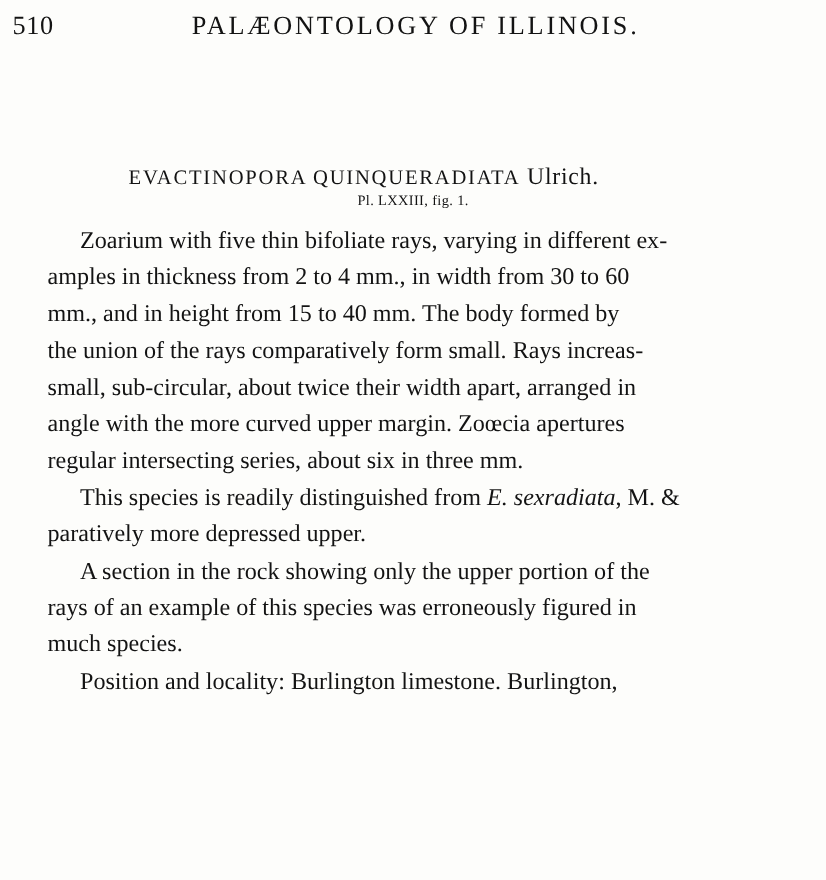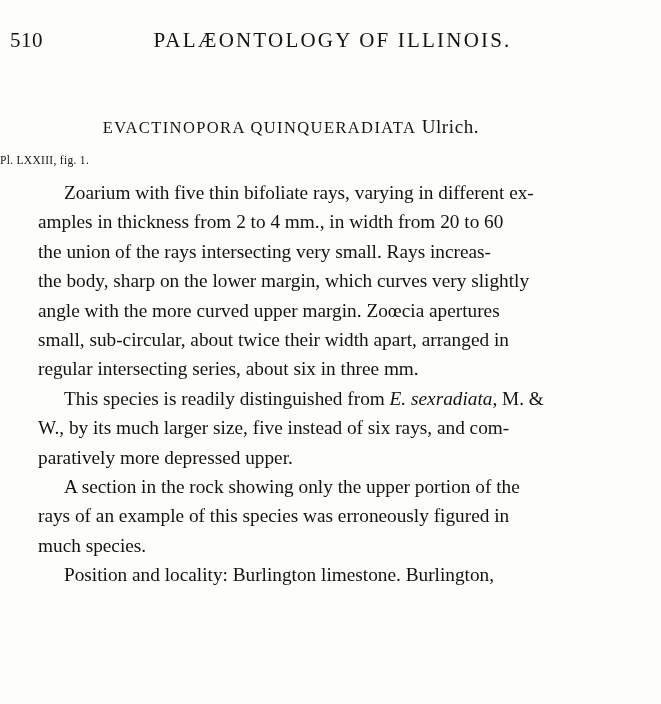--- a/index.html
+++ b/index.html
@@ -11,21 +11,21 @@
     position: relative;
     width: 661px;
     height: 704px;
     background: #fdfdfb;
     font-family: "Liberation Serif", serif;
     color: #131313;
     overflow: hidden;
   }
   .header {
     position: absolute;
-    top: 28px;
+    top: 8px;
     left: 0;
     width: 661px;
     height: 30px;
   }
   .page-number {
     position: absolute;
     left: 10px;
     top: 0;
     font-size: 21px;
     letter-spacing: 0.5px;
@@ -36,39 +36,40 @@
     top: 0;
     width: 661px;
     text-align: center;
     font-size: 21px;
     letter-spacing: 2.2px;
     padding-left: 4px;
     box-sizing: border-box;
   }
   .species-heading {
     position: absolute;
-    top: 116px;
+    top: 131px;
     left: 0;
     width: 582px;
     text-align: center;
     font-size: 19px;
     letter-spacing: 0.6px;
   }
   .species-heading .sc {
     font-size: 16.5px;
     letter-spacing: 1.4px;
   }
   .species-heading .cap {
     font-size: 19px;
   }
   .plate-line {
     position: absolute;
     top: 152px;
     left: 0;
     width: 661px;
+    text-align: center;
     font-size: 13px;
     letter-spacing: 0.3px;
   }
   .plate-line .small {
     font-size: 11.5px;
   }
   .body-text {
     position: absolute;
     top: 178px;
     left: 10px;
@@ -109,31 +110,30 @@
   </div>
 
   <div class="plate-line">
     <span class="small">Pl. LXXIII, fig. 1.</span>
   </div>
 
   <div class="body-text">
 
     <p class="para">
       <span class="line"><span class="ind"></span><span>Zoarium with five thin bifoliate rays, varying in different ex-</span></span>
-      <span class="line">amples in thickness from 2 to 4 mm., in width from 20 to 60</span>
-      <span class="line">the union of the rays intersecting very small.  Rays increas-</span>
-      <span class="line">the body, sharp on the lower margin, which curves very slightly</span>
+      <span class="line">amples in thickness from 2 to 4 mm., in width from 30 to 60</span>
+      <span class="line">mm., and in height from 15 to 40 mm.   The body formed by</span>
+      <span class="line">the union of the rays comparatively form small.  Rays increas-</span>
+      <span class="line">small, sub-circular, about twice their width apart, arranged in</span>
       <span class="line">angle with the more  curved  upper  margin.  Zoœcia apertures</span>
-      <span class="line">small, sub-circular, about twice their width apart, arranged in</span>
       <span class="line">regular intersecting series, about six in three mm.</span>
     </p>
 
     <p class="para">
       <span class="line"><span class="ind"></span><span>This species is readily distinguished from <i>E. sexradiata</i>, M. &amp;</span></span>
-      <span class="line">W., by its much larger size, five instead of six rays, and com-</span>
       <span class="line">paratively more depressed upper.</span>
     </p>
 
     <p class="para">
       <span class="line"><span class="ind"></span><span>A section in the rock showing only the upper portion of the</span></span>
       <span class="line">rays of an example of this species was erroneously figured in</span>
       <span class="line">much species.</span>
     </p>
 
     <p class="para">

